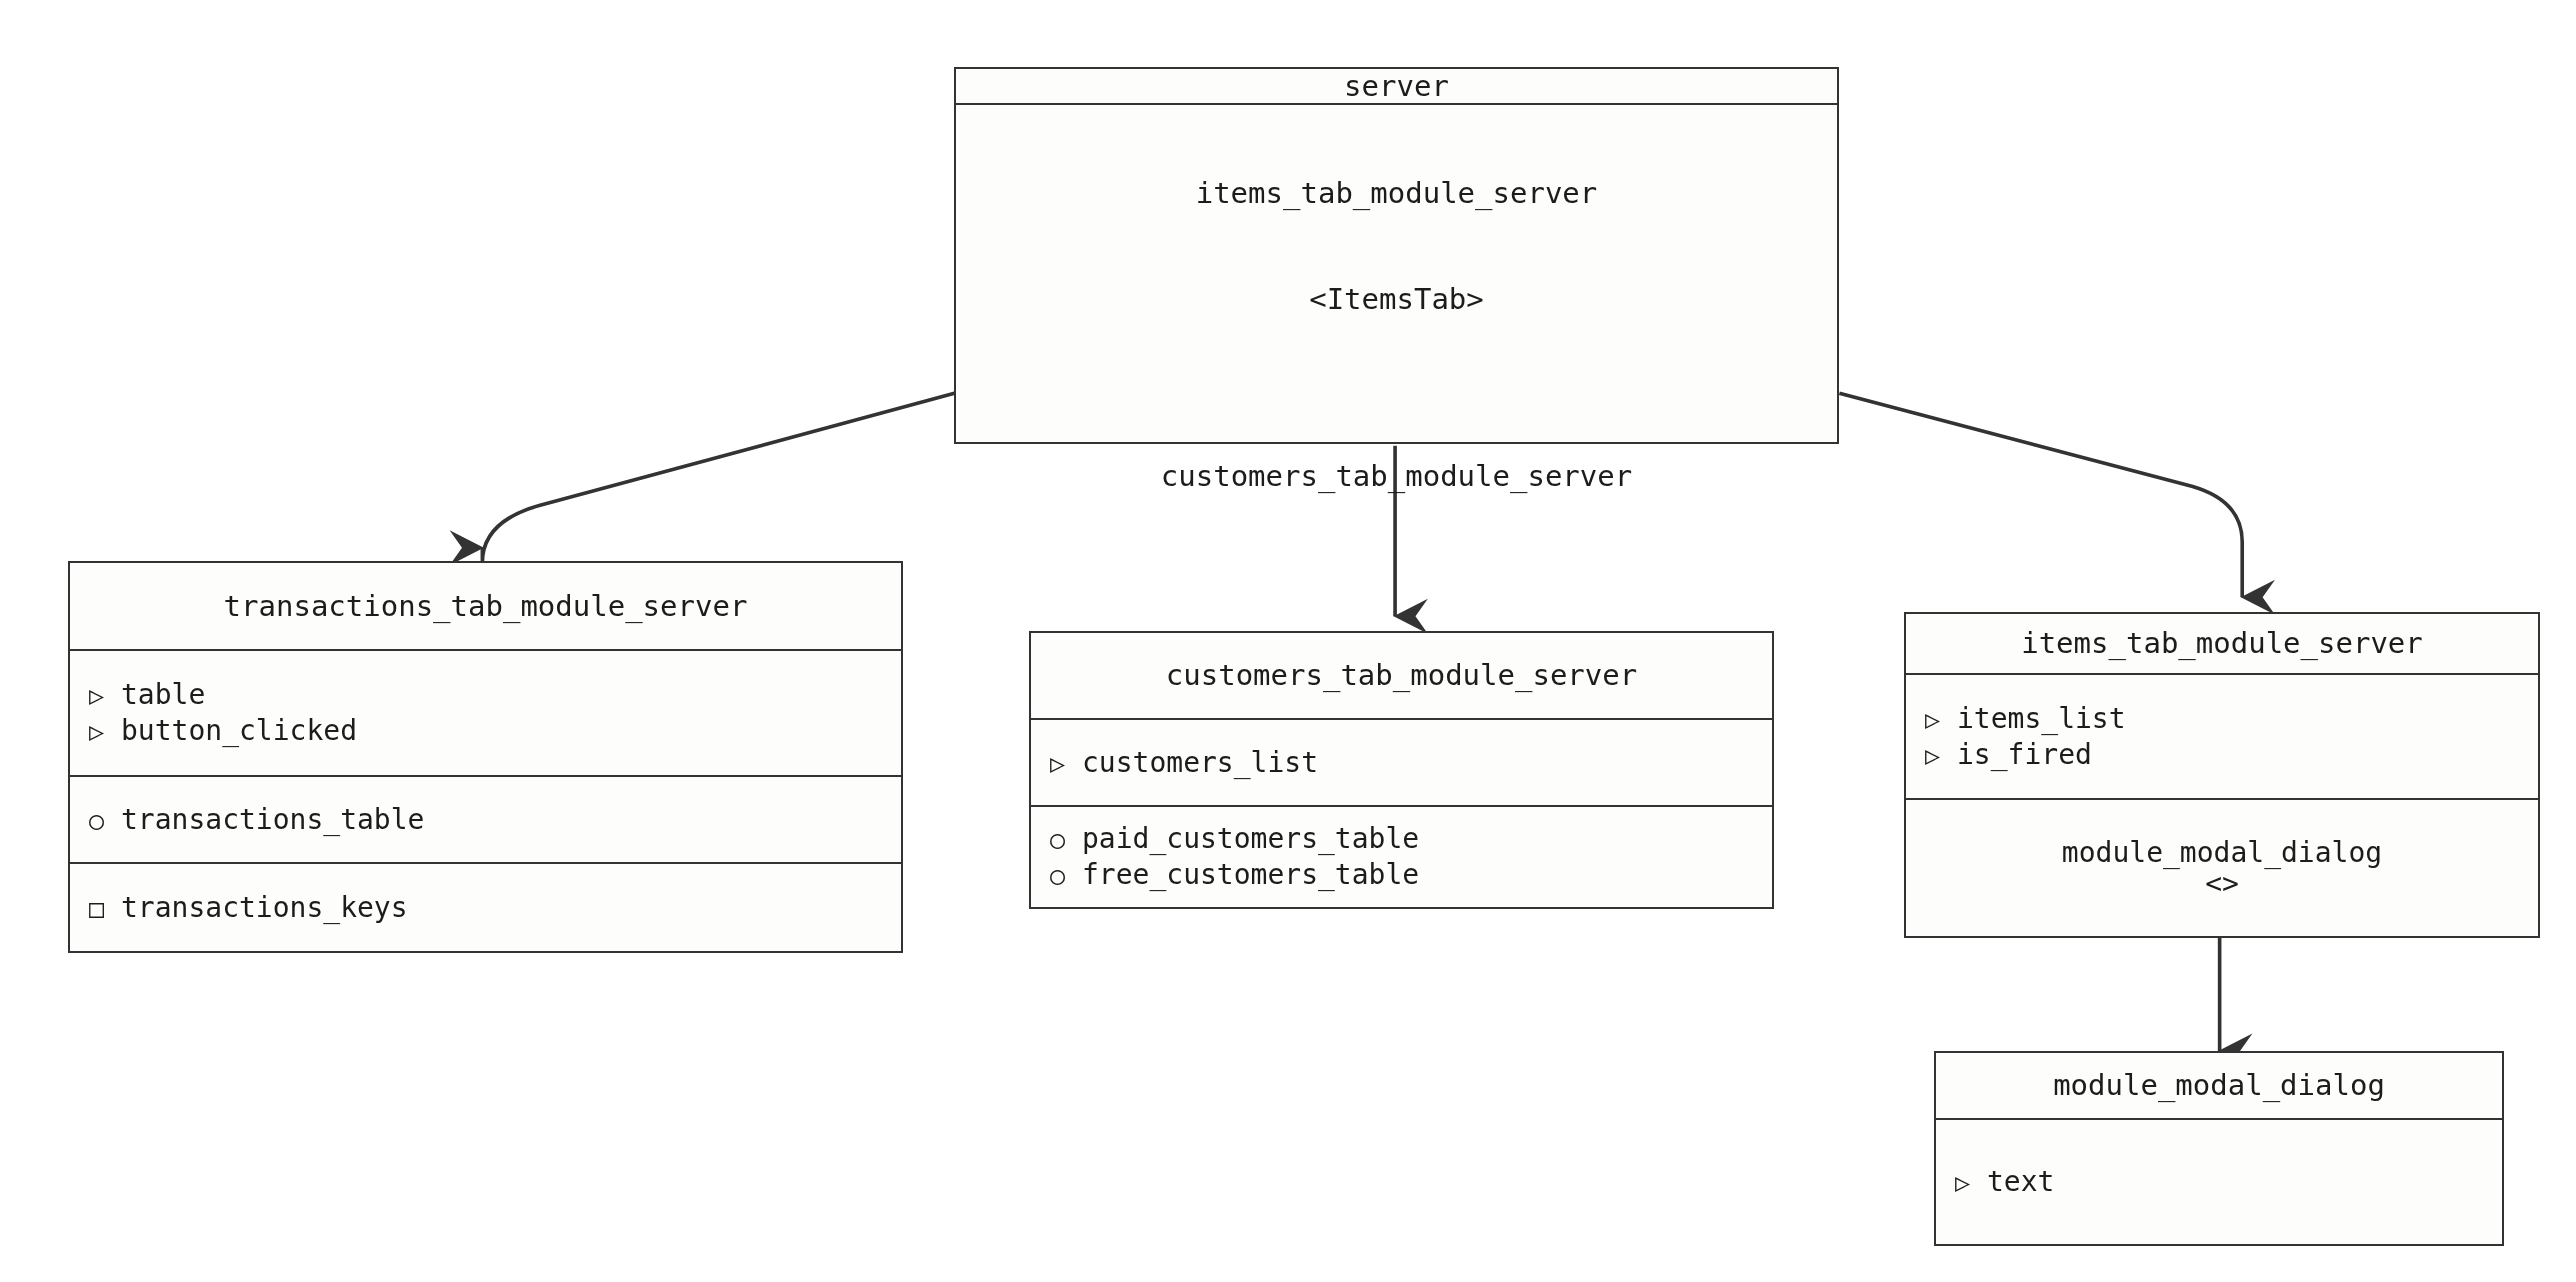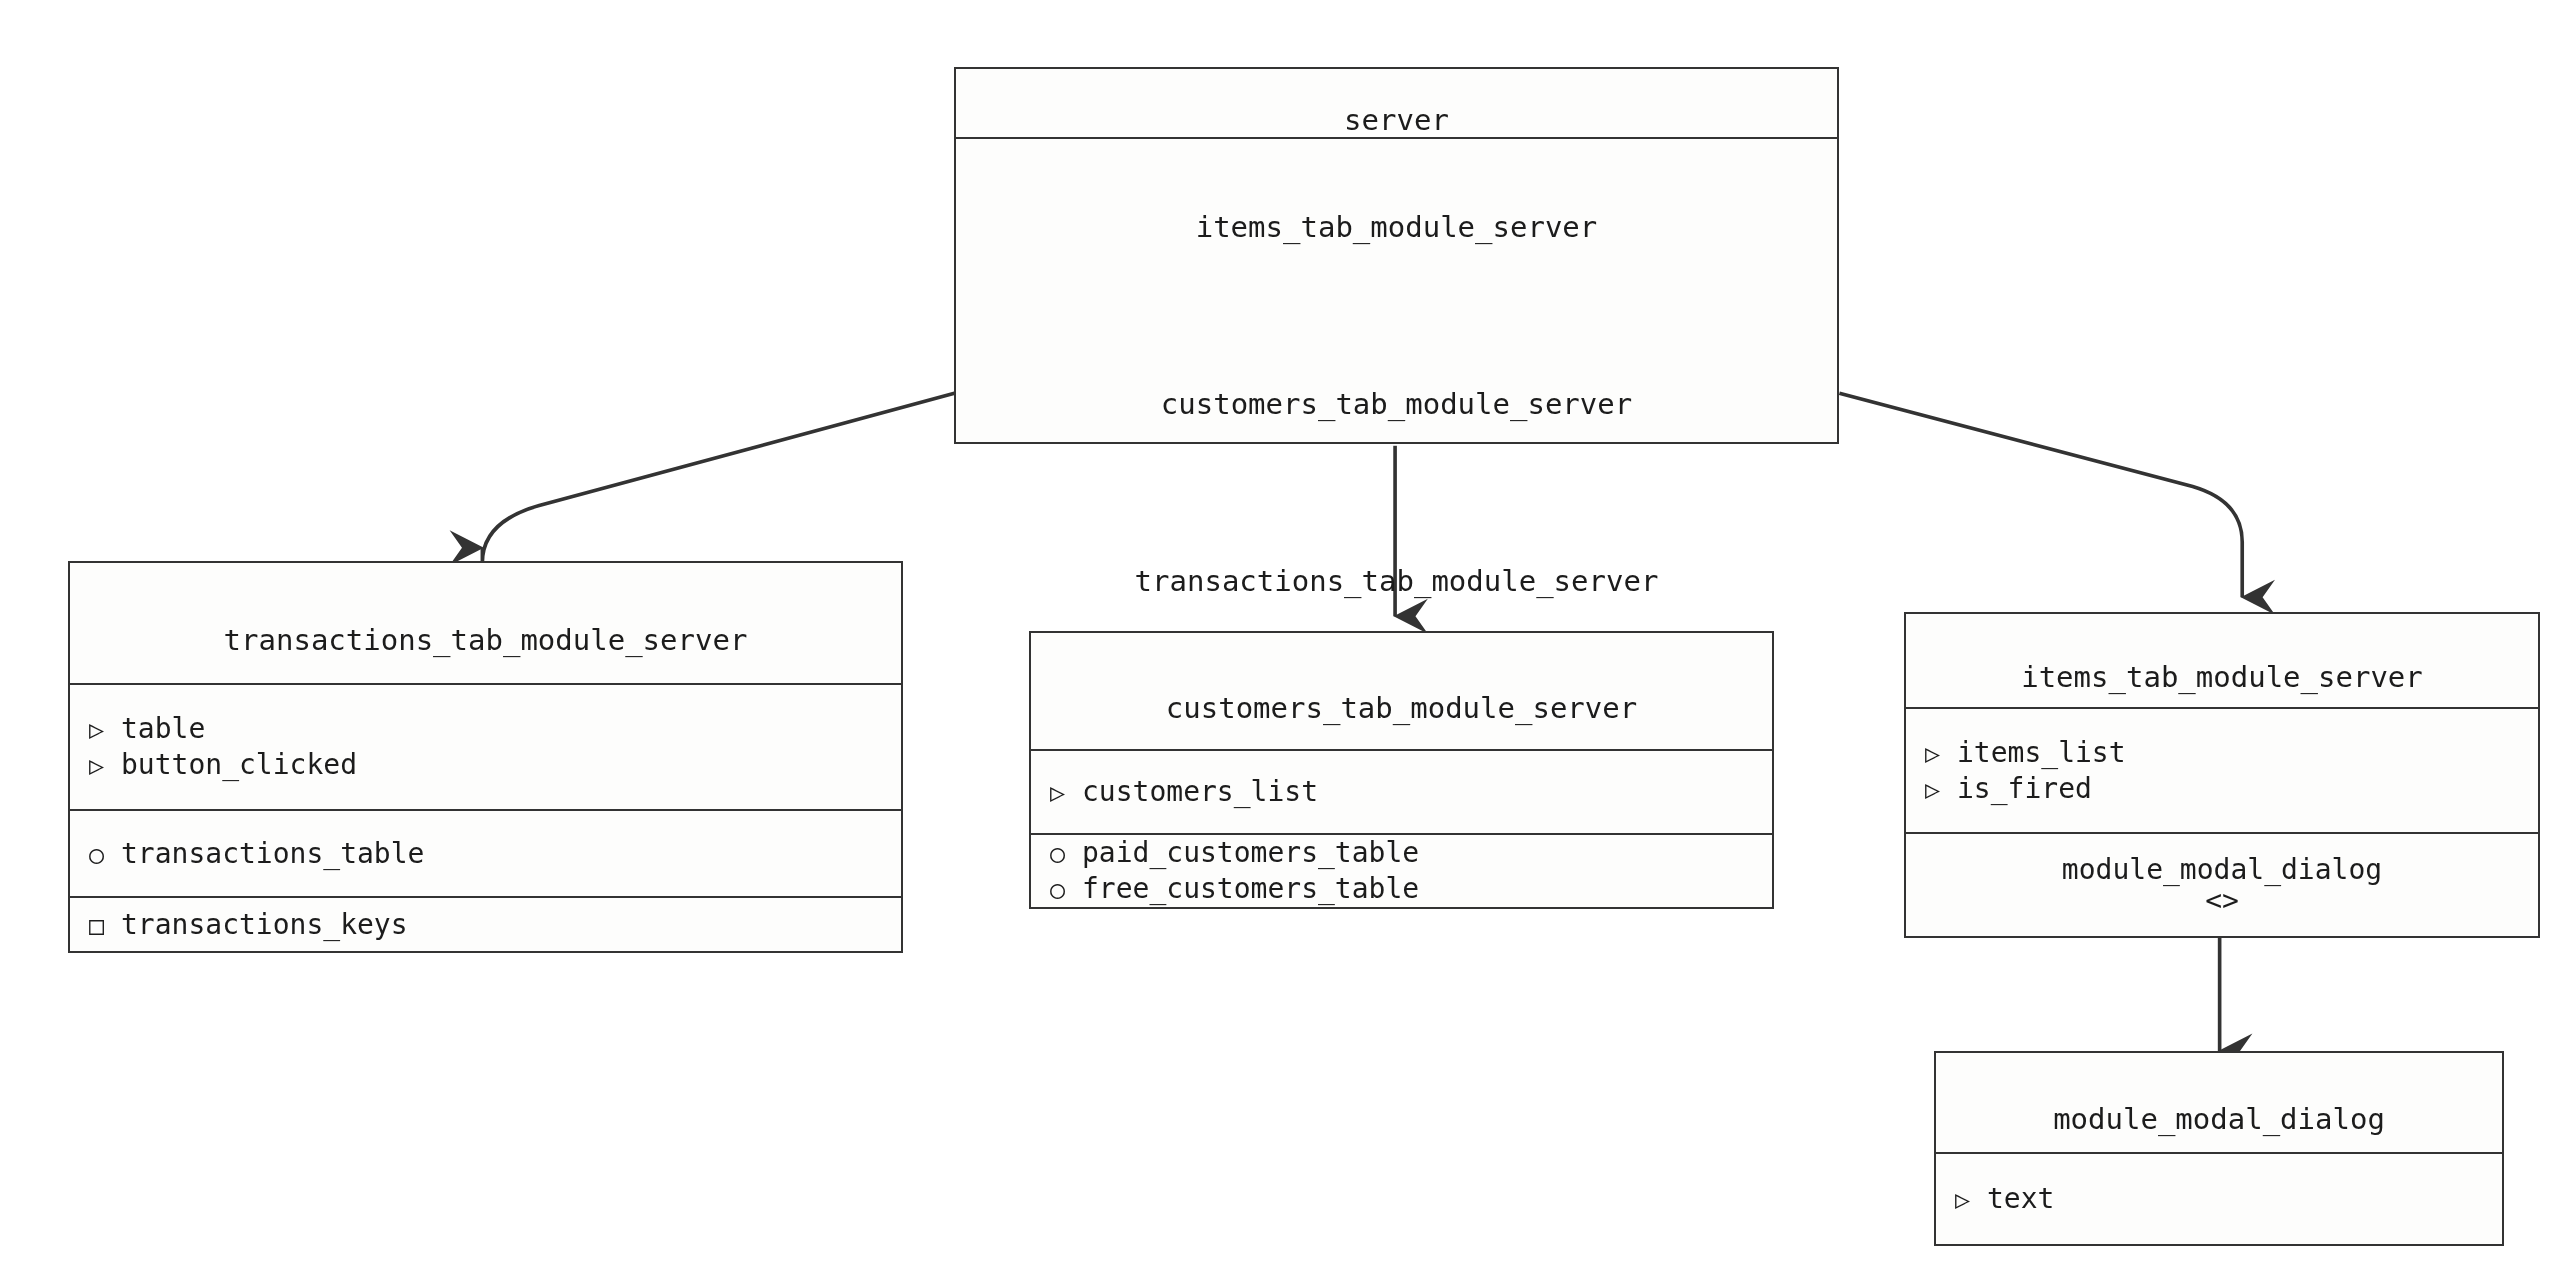--- a/index.html
+++ b/index.html
@@ -36,21 +36,20 @@
     box-sizing: border-box;
     display: flex;
     flex-direction: column;
     justify-content: center;
   }
   .section + .section {
     border-top: 2.9px solid #333333;
   }
   .title-section {
     align-items: center;
-    margin-top: 34px;
   }
   .node-title {
     font-size: 29px;
     color: #1c1c1c;
     letter-spacing: 0px;
     white-space: pre;
     line-height: 1.18;
     text-align: center;
   }
   .centered-section {
@@ -116,20 +115,21 @@
     <path d="M 3047 1287 L 3047 1443" fill="none" stroke="#333333" stroke-width="5" marker-end="url(#arrowhead)"></path>
   </svg>
 
   <div class="node" style="left:954px; top:67px; width:885px; height:377px;">
     <div class="section title-section" style="height:86px;">
       <div class="node-title">server</div>
     </div>
     <div class="section centered-section" style="flex:1 1 auto;">
       <div class="server-body">
         <div>items_tab_module_server</div>
+        <div>&lt;ItemsTab&gt;</div>
       </div>
       <div class="server-body">
         <div>customers_tab_module_server</div>
       </div>
       <div class="server-body">
         <div>transactions_tab_module_server</div>
         <div>&lt;TransactionsTab&gt;</div>
       </div>
     </div>
   </div>

